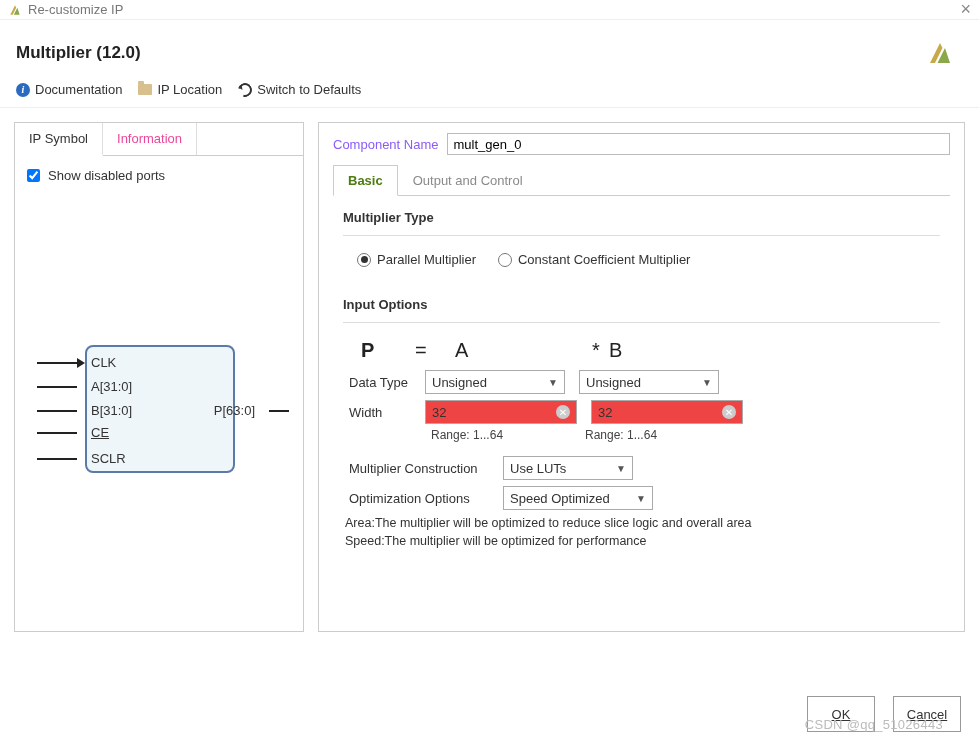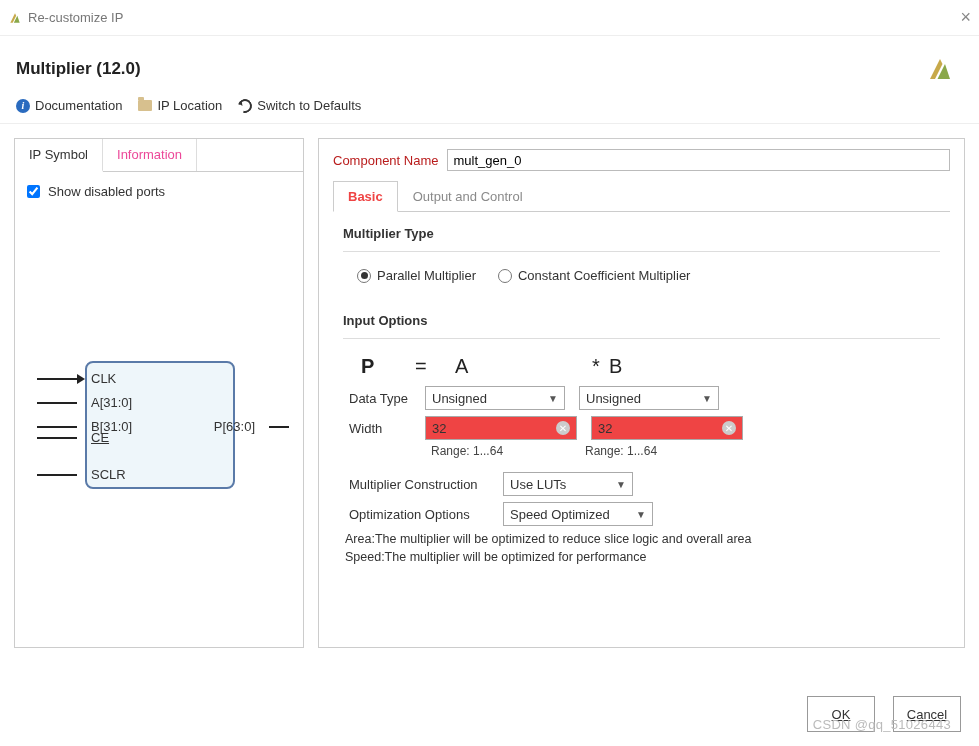--- a/index.html
+++ b/index.html
@@ -1,17 +1,17 @@
 <!DOCTYPE html>
 <html><head>
 <meta charset="utf-8">
 <style>
   * { box-sizing: border-box; font-family: Arial, Helvetica, sans-serif; }
   body { margin:0; padding:0; width:979px; height:746px; background:#fff; color:#333; font-size:13px; position:relative; overflow:hidden;}
-  .titlebar { height:36px; display:flex; align-items:center; padding:0 8px; border-bottom:1px solid #eee;}
+  .titlebar { height:20px; display:flex; align-items:center; padding:0 8px; border-bottom:1px solid #eee;}
   .titlebar .logo { width:14px; height:14px; margin-right:6px;}
   .titlebar .title { color:#777; font-size:13px;}
   .titlebar .close { margin-left:auto; color:#888; font-size:18px; cursor:pointer; font-weight:300;}
   .header { padding:18px 16px 10px 16px; display:flex; align-items:center;}
   .header h1 { margin:0; font-size:17px; font-weight:bold; color:#222;}
   .brand-logo { margin-left:auto; margin-right:8px;}
   .toolbar { display:flex; align-items:center; gap:16px; padding:4px 16px 10px 16px; border-bottom:1px solid #eee; font-size:13px;}
   .toolbar a { color:#333; text-decoration:none; display:flex; align-items:center; gap:5px;}
   .info-icon { width:14px; height:14px; border-radius:50%; background:#2a6bbf; color:#fff; display:inline-flex; align-items:center; justify-content:center; font-size:10px; font-weight:bold; font-style:italic; font-family:Georgia,serif;}
   .folder-icon { width:14px; height:11px; background:#d7c08e; border-radius:1px; position:relative; display:inline-block;}
@@ -30,25 +30,25 @@
   .ip-box { position:absolute; left:62px; top:60px; width:150px; height:128px; border:2px solid #5a7aa8; border-radius:8px; background:#eef6fa;}
   .port-row { position:absolute; display:flex; align-items:center; font-size:13px; color:#333; white-space:nowrap;}
   .port-in { left:14px;}
   .port-out { right:6px;}
   .hline { width:40px; height:2px; background:#222;}
   .tri-r { width:0; height:0; border-top:5px solid transparent; border-bottom:5px solid transparent; border-left:8px solid #222; margin-left:0;}
   .port-label { margin-left:6px;}
   .port-out .port-label { margin:0 6px 0 0;}
   .right-panel { flex:1; border:1px solid #ccc; background:#fff; height:510px; padding:10px 14px; overflow:hidden;}
   .row { display:flex; align-items:center; gap:8px; margin-bottom:10px;}
-  .label { font-size:13px; color:#b91c1c;}
+  .label { font-size:13px; color:#8b5cf6;}
   .text-input { flex:1; height:22px; border:1px solid #bbb; padding:2px 6px; background:#fff; font-size:13px;}
   .inner-tabs { display:flex; border-bottom:1px solid #ccc; margin:6px 0 14px 0;}
   .inner-tab { padding:7px 14px; color:#8a8a8a; cursor:pointer; border:1px solid transparent; border-bottom:none;}
-  .inner-tab.active { color:#ef4444; font-weight:bold; border:1px solid #ccc; border-bottom:1px solid #fff; margin-bottom:-1px; background:#fff;}
+  .inner-tab.active { color:#4d7c0f; font-weight:bold; border:1px solid #ccc; border-bottom:1px solid #fff; margin-bottom:-1px; background:#fff;}
   .section { padding:0 10px 4px 10px;}
   .section-title { font-weight:bold; margin:4px 0 10px 0;}
   .hr { height:1px; background:#ddd; margin:4px 0 16px 0;}
   .radio-row { display:flex; gap:22px; align-items:center; margin:6px 0 22px 14px;}
   .radio { display:flex; align-items:center; gap:6px;}
   .radio-dot { width:14px; height:14px; border:1px solid #777; border-radius:50%; display:flex; align-items:center; justify-content:center;}
   .radio-dot .fill { width:7px; height:7px; background:#333; border-radius:50%;}
   .equation { display:flex; align-items:center; font-size:20px; font-weight:500; color:#222; gap:0; margin:2px 0 8px 12px;}
   .equation .col { width:150px; text-align:left;}
   .equation .eq-p { width:60px; padding-left:6px; font-weight:bold;}
@@ -61,21 +61,21 @@
   .numbox { width:152px; height:24px; border:1px solid #aaa; display:flex; align-items:center; padding:0 6px; margin-right:14px; background:#ef4444;}
   .numbox .x { margin-left:auto; width:14px; height:14px; border-radius:50%; background:#ccc; color:#fff; font-size:10px; display:flex; align-items:center; justify-content:center; cursor:pointer;}
   .range-row { display:flex; margin:2px 0 14px 0;align-items:flex-end;}
   .range-row .sp { width:131px;}
   .range-row .rg { width:154px; font-size:12px; color:#444;}
   .opt-row { display:flex; align-items:center; margin:6px 0;}
   .opt-row .lbl { width:160px; padding-left:6px;}
   .desc { font-size:12.5px; color:#333; margin:4px 0 2px 2px;}
   .footer { position:absolute; bottom:14px; right:18px; display:flex; gap:18px;}
   .btn { min-width:68px; height:36px; border:1px solid #999; background:#fff; display:flex; align-items:center; justify-content:center; cursor:pointer; font-size:13px;text-decoration:underline;}
-  .watermark { position:absolute; bottom:14px; right:28px; color:#bbb; font-size:13px; pointer-events:none; letter-spacing:0.3px;}
+  .watermark { position:absolute; bottom:14px; right:36px; color:#bbb; font-size:13px; pointer-events:none; letter-spacing:0.3px;}
 </style>
 </head>
 <body>
 
 <div class="titlebar">
   <svg class="logo" viewBox="0 0 24 24">
       <path d="M4 20 L12 4 L14 8 L8 20 Z" fill="#c7a94a"></path>
       <path d="M10 20 L16 8 L20 20 Z" fill="#8aa84a"></path>
     </svg>
   <span class="title">Re-customize IP</span>
@@ -129,21 +129,21 @@
         <div class="port-row port-in" style="top:94px;">
           <div class="hline"></div>
             <div style="width:8px;"></div>
           <span class="port-label">A[31:0]</span>
         </div>
         <div class="port-row port-in" style="top:118px;">
           <div class="hline"></div>
             <div style="width:8px;"></div>
           <span class="port-label">B[31:0]</span>
         </div>
-        <div class="port-row port-in" style="top:129px;text-decoration:underline;">
+        <div class="port-row port-in" style="top:140px;text-decoration:underline;">
           <div class="hline"></div>
             <div style="width:8px;"></div>
           <span class="port-label">CE</span>
         </div>
         <div class="port-row port-in" style="top:166px;">
           <div class="hline"></div>
             <div style="width:8px;"></div>
           <span class="port-label">SCLR</span>
         </div>
 

